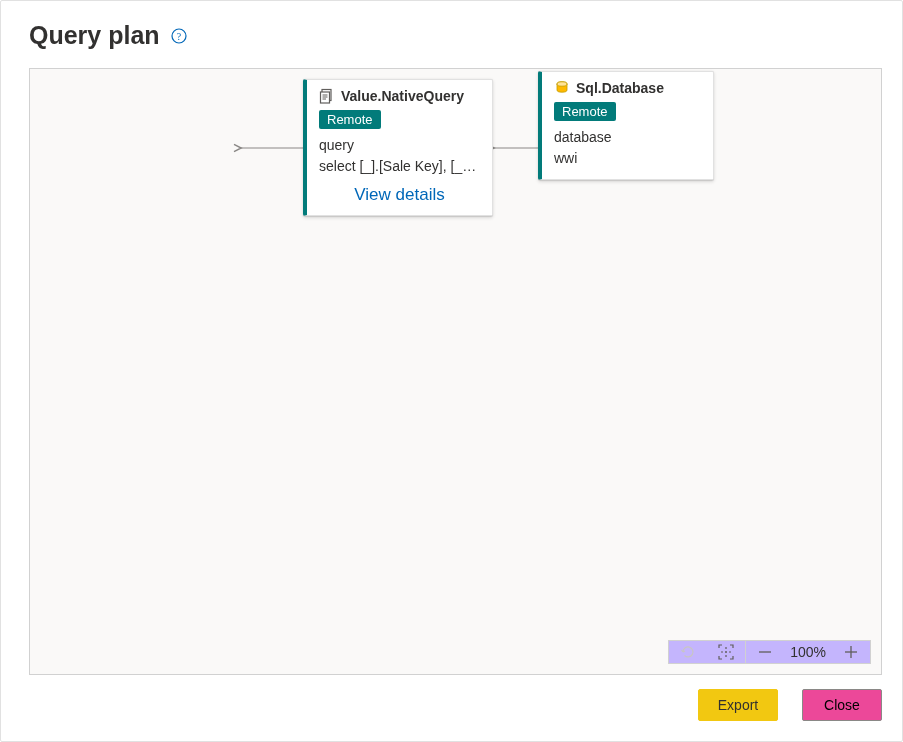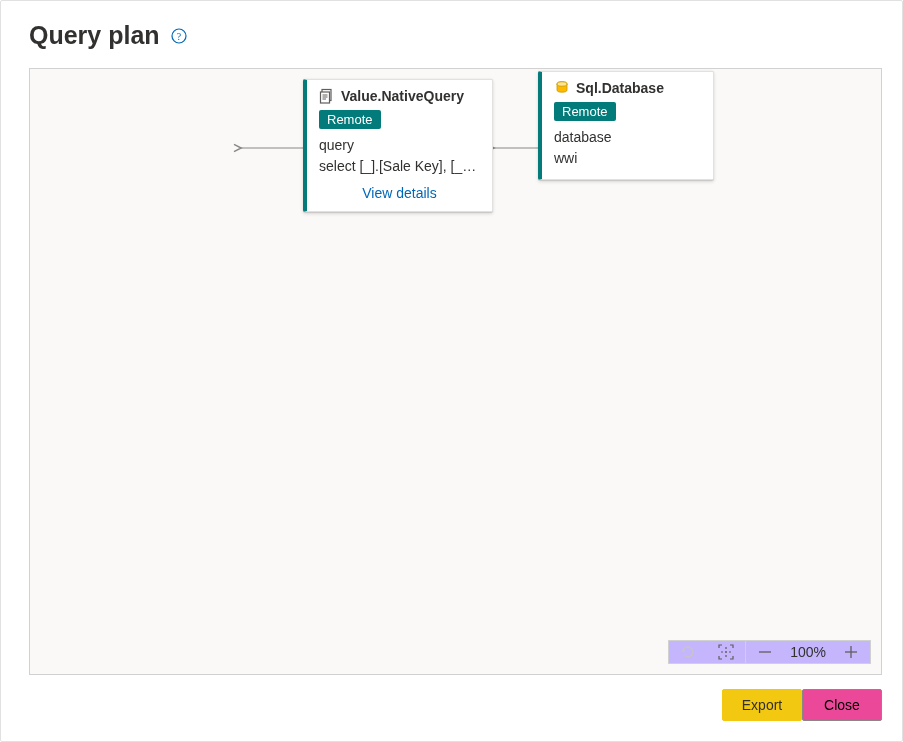--- a/index.html
+++ b/index.html
@@ -80,21 +80,21 @@
     line-height: 1.5;
     white-space: nowrap;
     overflow: hidden;
     text-overflow: ellipsis;
   }
   .node .link {
     color: #0067b8;
     text-align: center;
     margin-top: 8px;
     cursor: pointer;
-    font-size: 14px;
+    font-size: 17px;
   }
   svg.connectors {
     position: absolute;
     left: 0; top: 0;
     width: 100%; height: 100%;
     pointer-events: none;
   }
   .zoom-toolbar {
     position: absolute;
     right: 10px; bottom: 10px;
@@ -115,21 +115,21 @@
     background: #d1d1d1;
   }
   .zoom-toolbar .zoomlevel {
     padding: 0 6px;
     font-size: 14px;
   }
   .zoom-toolbar .zbtn.disabled { color: #c8c6c4; cursor: default; }
   .footer {
     display: flex;
     justify-content: flex-end;
-    gap: 0;
+    gap: 24px;
     padding-top: 14px;
   }
   .btn {
     min-width: 80px;
     height: 32px;
     padding: 0 16px;
     border-radius: 2px;
     font-size: 14px;
     cursor: pointer;
     display: inline-flex; align-items: center; justify-content: center;

